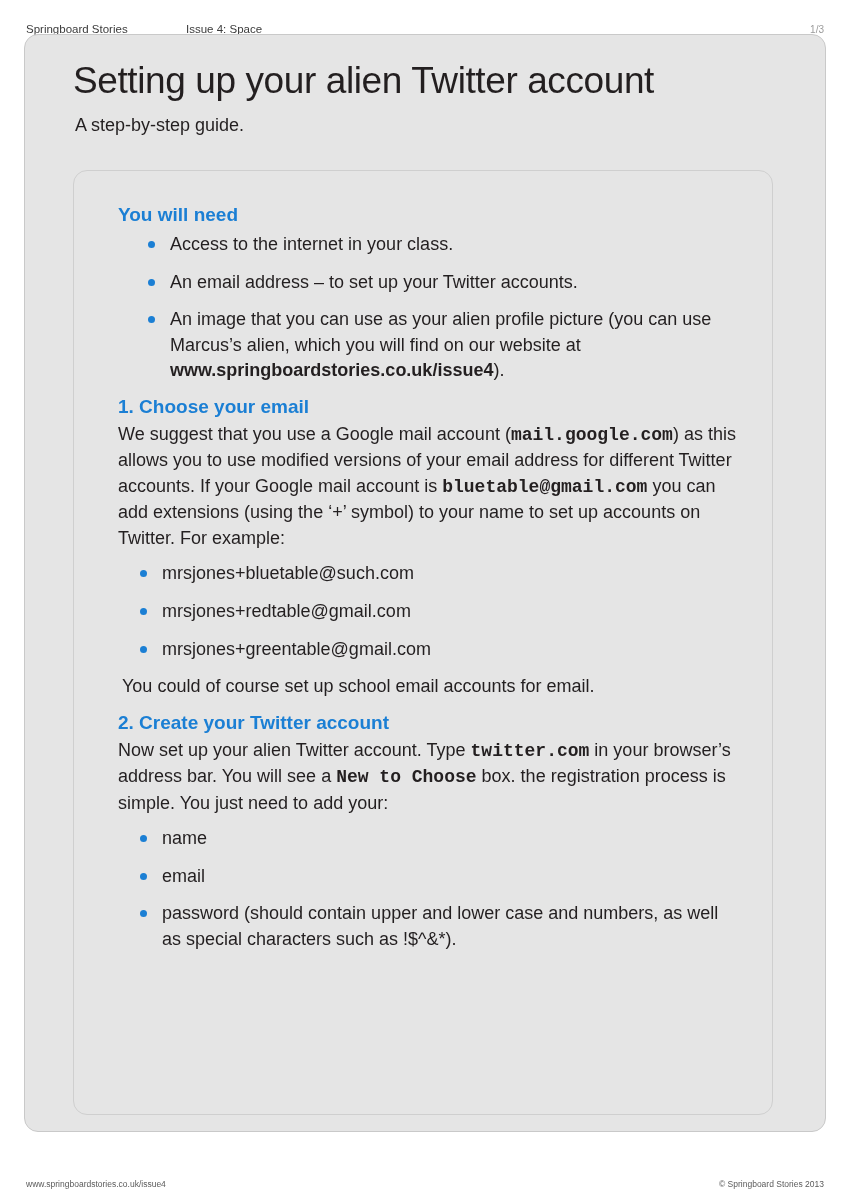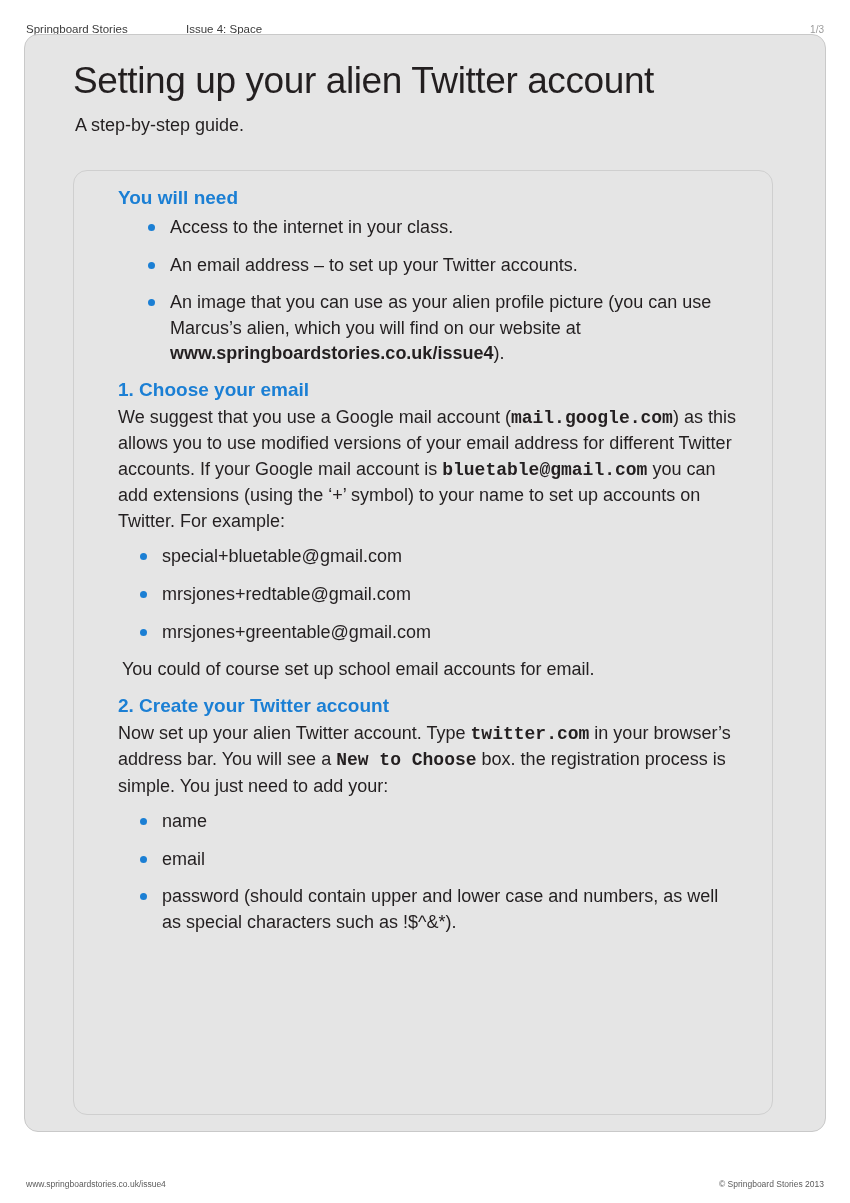--- a/index.html
+++ b/index.html
@@ -83,21 +83,21 @@
   
   .panel {
     position: absolute;
     top: 135px;
     left: 48px;
     width: 700px;
     height: 945px;
     border: 1px solid #cfcfcf;
     border-radius: 14px;
     box-sizing: border-box;
-    padding: 16px 30px 20px 44px;
+    padding: 33px 30px 20px 44px;
   }
 
   h2.section {
     color: #1b7fd4;
     font-size: 19px;
     font-weight: bold;
     margin: 0 0 4px 0;
   }
   .heading-youwillneed {
     margin-left: 24px;
@@ -182,21 +182,21 @@
       <ul class="bullets">
         <li>Access to the internet in your class.</li>
         <li>An email address – to set up your Twitter accounts.</li>
         <li>An image that you can use as your alien profile picture (you can use Marcus’s alien, which you will find on our website at <b>www.springboardstories.co.uk/issue4</b>).</li>
       </ul>
 
       <h2 class="section">1. Choose your email</h2>
       <p class="body">We suggest that you use a Google mail account (<b>mail.google.com</b>) as this allows you to use modified versions of your email address for different Twitter accounts. If your Google mail account is <b>bluetable@gmail.com</b> you can add extensions (using the ‘+’ symbol) to your name to set up accounts on Twitter. For example:</p>
 
       <ul class="bullets tight">
-        <li class="mono-item">special+bluetable@gmail.com</li>
+        <li class="mono-item">mrsjones+bluetable@such.com</li>
         <li class="mono-item">mrsjones+redtable@gmail.com</li>
         <li class="mono-item">mrsjones+greentable@gmail.com</li>
       </ul>
 
       <p class="note">You could of course set up school email accounts for email.</p>
 
       <h2 class="section">2. Create your Twitter account</h2>
       <p class="body">Now set up your alien Twitter account. Type <b>twitter.com</b> in your browser’s address bar. You will see a <b>New to Choose</b> box. the registration process is simple. You just need to add your:</p>
 
       <ul class="bullets tight">

